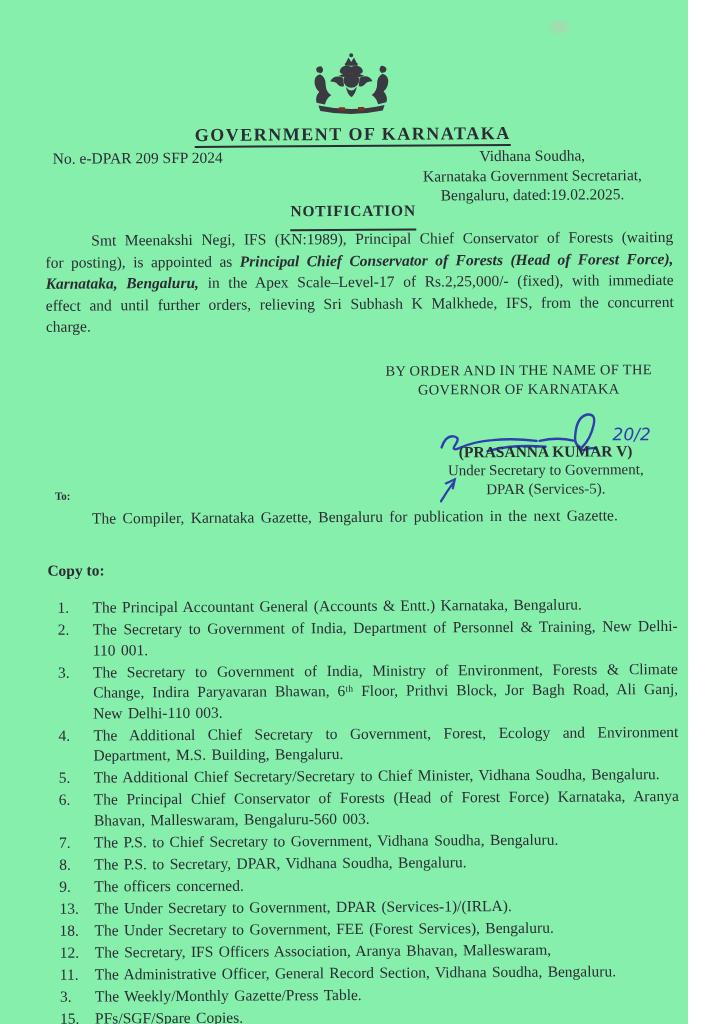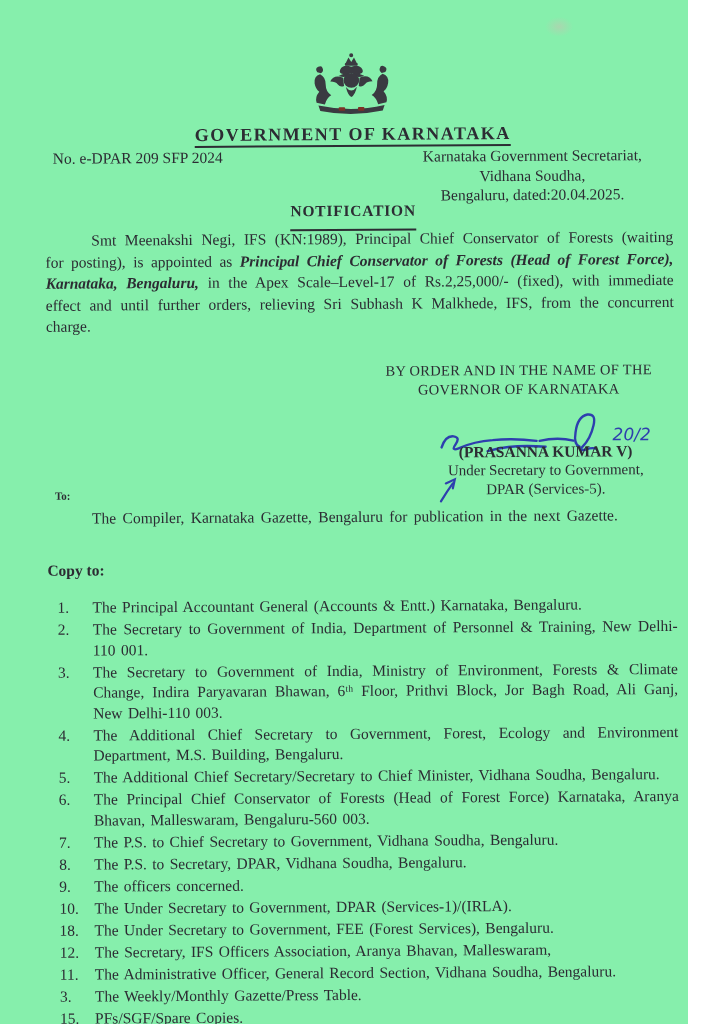--- a/index.html
+++ b/index.html
@@ -105,23 +105,23 @@
       <rect x="57" y="60" width="7" height="4" rx="1" fill="#7c3126"></rect>
     </svg>
 
     <div class="org-title">
       <span>GOVERNMENT OF KARNATAKA</span>
     </div>
 
     <div class="ref-row">No. e-DPAR 209 SFP 2024</div>
 
     <div class="addr-block">
+      <div>Vidhana Soudha,</div>
       <div>Karnataka Government Secretariat,</div>
-      <div>Vidhana Soudha,</div>
-      <div>Bengaluru, dated:20.04.2025.</div>
+      <div>Bengaluru, dated:19.02.2025.</div>
     </div>
 
     <div class="notif-title">
       <span>NOTIFICATION</span>
     </div>
 
     <div class="body-para"><span>Smt Meenakshi Negi, IFS (KN:1989), Principal Chief Conservator of Forests (waiting for posting), is appointed as </span><span class="bi">Principal Chief Conservator of Forests (Head of Forest Force), Karnataka, Bengaluru,</span><span> in the Apex Scale–Level-17 of Rs.2,25,000/- (fixed), with immediate effect and until further orders, relieving Sri Subhash K Malkhede, IFS, from the concurrent charge.</span></div>
 
     <div class="order-block">
       <div>BY ORDER AND IN THE NAME OF THE</div>
@@ -185,21 +185,21 @@
         </div>
         <div class="copy-item">
           <span class="num">8.</span>
           <span class="txt">The P.S. to Secretary, DPAR, Vidhana Soudha, Bengaluru.</span>
         </div>
         <div class="copy-item">
           <span class="num">9.</span>
           <span class="txt">The officers concerned.</span>
         </div>
         <div class="copy-item">
-          <span class="num">10.</span>
+          <span class="num">13.</span>
           <span class="txt">The Under Secretary to Government, DPAR (Services-1)/(IRLA).</span>
         </div>
         <div class="copy-item">
           <span class="num">18.</span>
           <span class="txt">The Under Secretary to Government, FEE (Forest Services), Bengaluru.</span>
         </div>
         <div class="copy-item">
           <span class="num">12.</span>
           <span class="txt">The Secretary, IFS Officers Association, Aranya Bhavan, Malleswaram,</span>
         </div>

